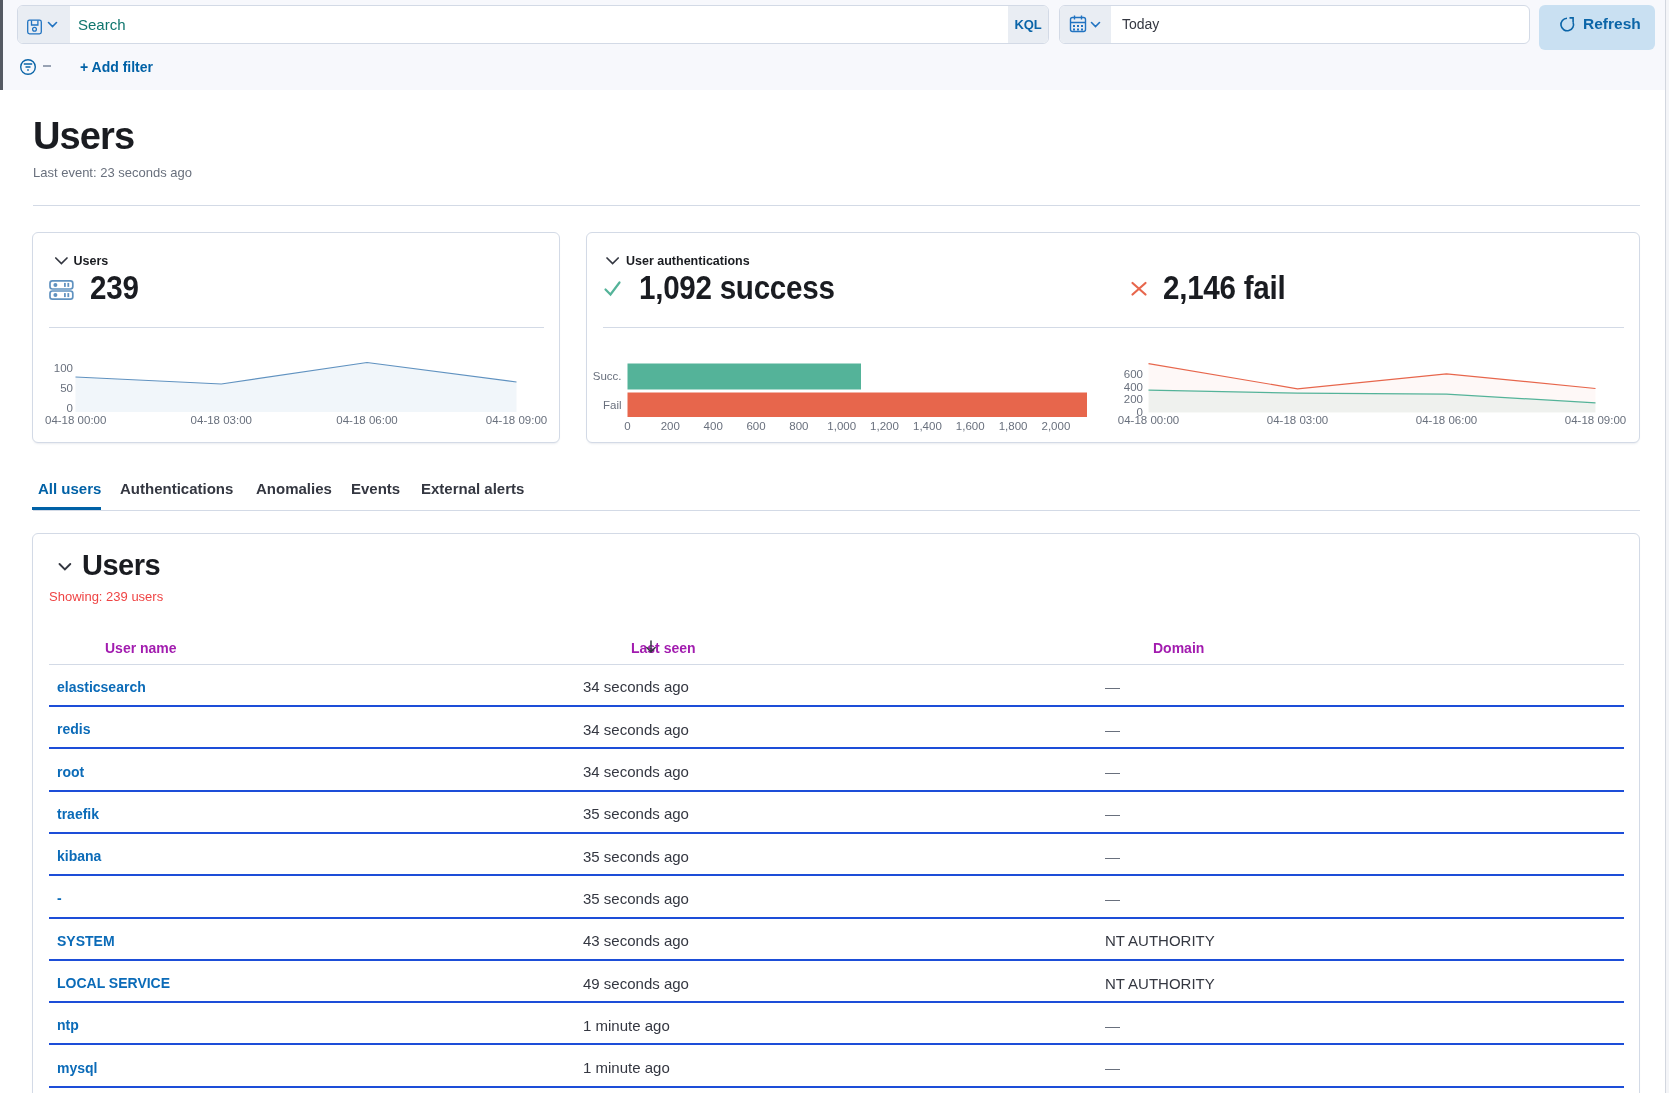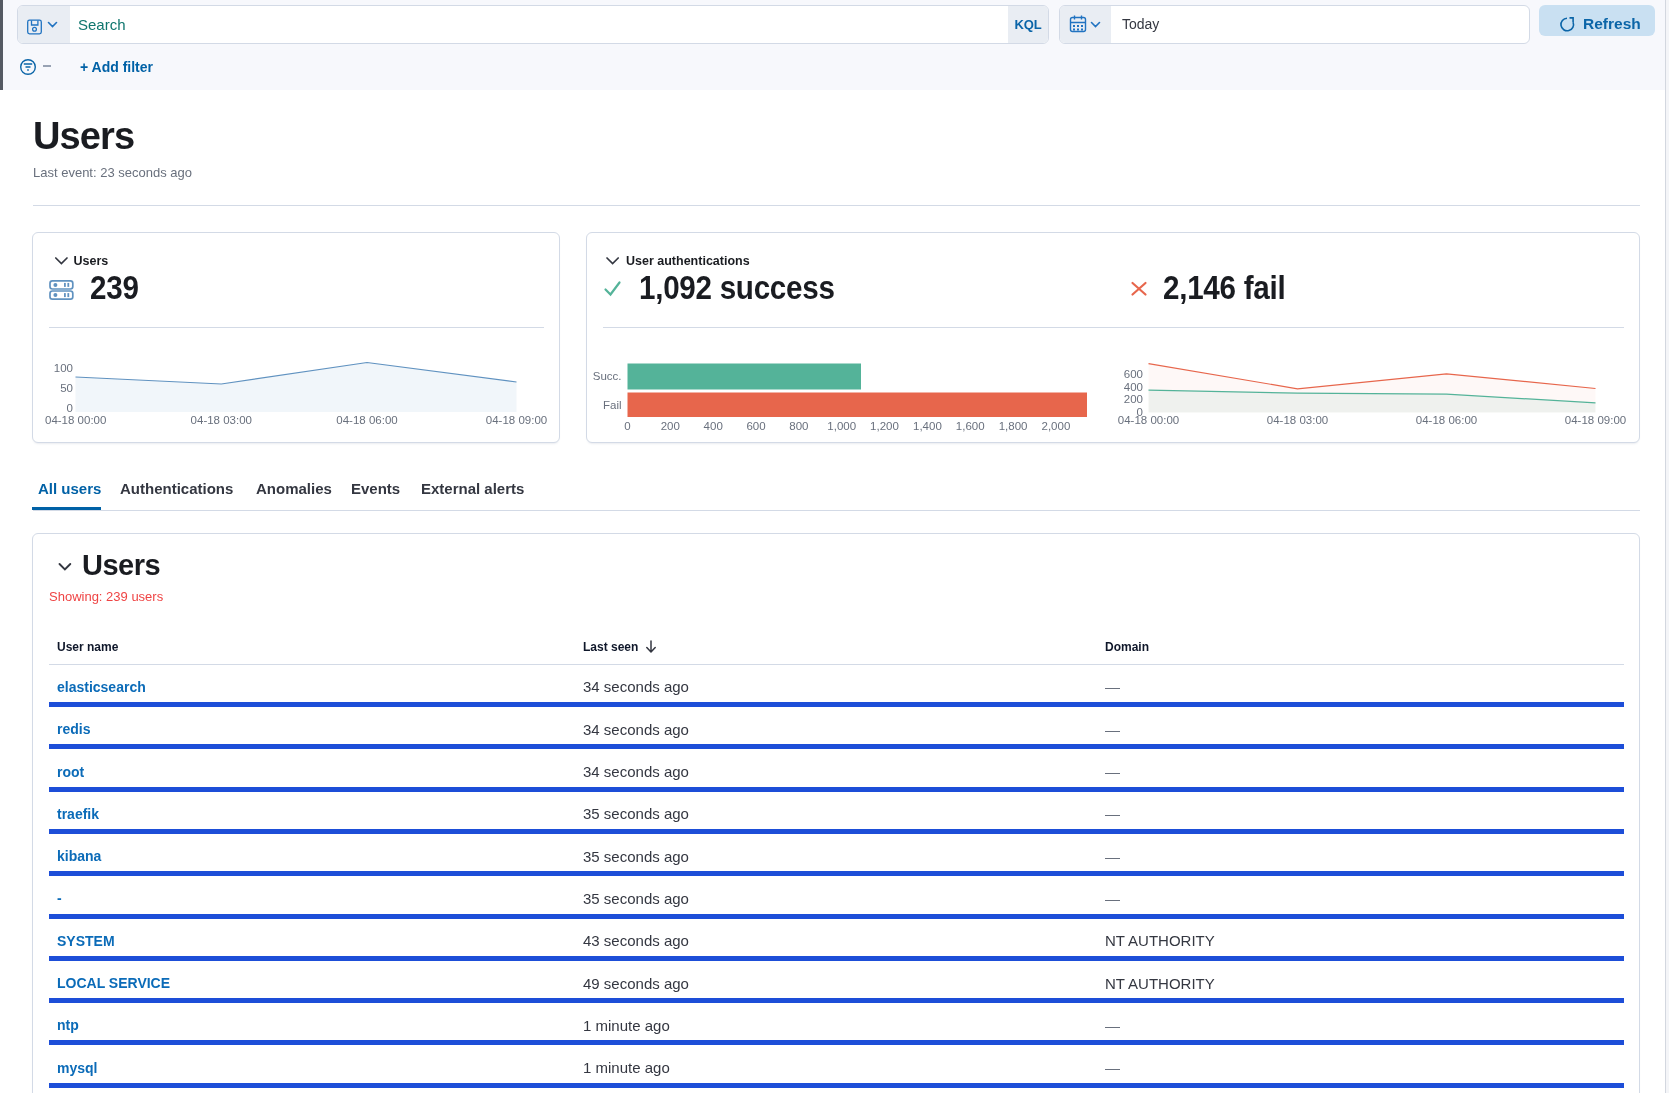--- a/index.html
+++ b/index.html
@@ -12,21 +12,21 @@
 #navstrip { position:absolute; left:0; top:0; width:3px; height:90px; background:#555a63; }
 .ctrl { position:absolute; top:5px; height:39px; background:#fff; border:1px solid #d3dae6; border-radius:6px; }
 #searchbar { left:17px; width:1032px; }
 .seg { position:absolute; top:0; bottom:0; background:#e9edf3; }
 #savebtn { left:0; width:52px; border-radius:5px 0 0 5px; }
 #kql { position:absolute; right:0; width:40px; background:#e9edf3; border-radius:0 5px 5px 0; color:#0b65a8; font-weight:600; font-size:13px; letter-spacing:-0.2px; text-align:center; line-height:37px; }
 #searchph { position:absolute; left:60px; top:0; line-height:37px; font-size:15px; color:#0f766e; }
 #datebar { left:1059px; width:471px; }
 #dateseg { left:0; width:51px; border-radius:5px 0 0 5px; }
 #today { position:absolute; left:62px; top:0; line-height:37px; font-size:14px; color:#343741; }
-#refresh { position:absolute; left:1539px; top:5px; width:116px; height:31px; background:#c9e0f2; border-radius:6px; color:#0b65a8; font-weight:bold; font-size:15.5px; }
+#refresh { position:absolute; left:1539px; top:5px; width:116px; height:45px; background:#c9e0f2; border-radius:6px; color:#0b65a8; font-weight:bold; font-size:15.5px; }
 #refresh span { position:absolute; left:44px; top:0; line-height:37px; }
 #addfilter { position:absolute; left:60px; top:59px; font-size:14px; font-weight:600; color:#0061a6;margin-left:20px; }
 #fdash { position:absolute; left:43px; top:65px; width:7.5px; height:1.5px; background:#98a2b3; }
 
 
 #h1 { position:absolute; left:33px; top:115px; font-size:38px; font-weight:bold; color:#1a1c21; letter-spacing:-0.9px; }
 #lastev { position:absolute; left:33px; top:164.5px; font-size:13px; color:#69707d; }
 #hr1 { position:absolute; left:33px; top:205px; width:1607px; height:1px; background:#d3dae6; }
 
 
@@ -41,23 +41,23 @@
 .tab { position:absolute; top:480px; font-size:15px; font-weight:bold; color:#343741; }
 .tab.sel { color:#0061a6; }
 #tabline { position:absolute; left:33px; top:510px; width:1607px; height:1px; background:#d3dae6; }
 #tabul { position:absolute; left:31.5px; top:507px; width:69px; height:3px; background:#0061a6; }
 
 
 #panel { position:absolute; left:32px; top:533px; width:1608px; height:600px; background:#fff; border:1px solid #d3dae6; border-radius:6px; box-shadow:0 2px 2px -1px rgba(152,162,179,.2); }
 #ptitle { position:absolute; left:49px; top:15.3px; font-size:29px; font-weight:bold; color:#1a1c21; letter-spacing:-0.5px; }
 #showing { position:absolute; left:16px; top:55px; font-size:13px; color:#ef4444; }
 #tbl { position:absolute; left:16px; top:100px; width:1575px; }
-.hcell { position:absolute; top:5.6px; font-size:12px; font-weight:bold; color:#0f172a; }
+.hcell { position:absolute; top:5.6px; font-size:14px; font-weight:bold; color:#a21caf;margin-left:48px; }
 #thead { position:relative; height:30.8px; border-bottom:1px solid #d3dae6; }
-.row { position:relative; height:42.3px; border-bottom:5px solid #1d4ed8; }
+.row { position:relative; height:42.3px; border-bottom:2px solid #1d4ed8; }
 .c1t { position:absolute; left:8px; top:22.2px; transform:translateY(-50%); font-size:14px; font-weight:bold; color:#0b6bb8; }
 .c2t { position:absolute; left:534px; top:21.7px; transform:translateY(-50%); font-size:15px; color:#343741; }
 .c3t { position:absolute; left:1056px; top:21.7px; transform:translateY(-50%); font-size:15px; color:#343741; }
 .dash { color:#69707d; }
 
 
 #sbline { position:absolute; left:1665px; top:0; width:1px; height:1093px; background:#d3d7df; }
 #sbarea { position:absolute; left:1666px; top:0; width:3px; height:1093px; background:#f4f5f8; }
 
 svg { position:absolute; }

